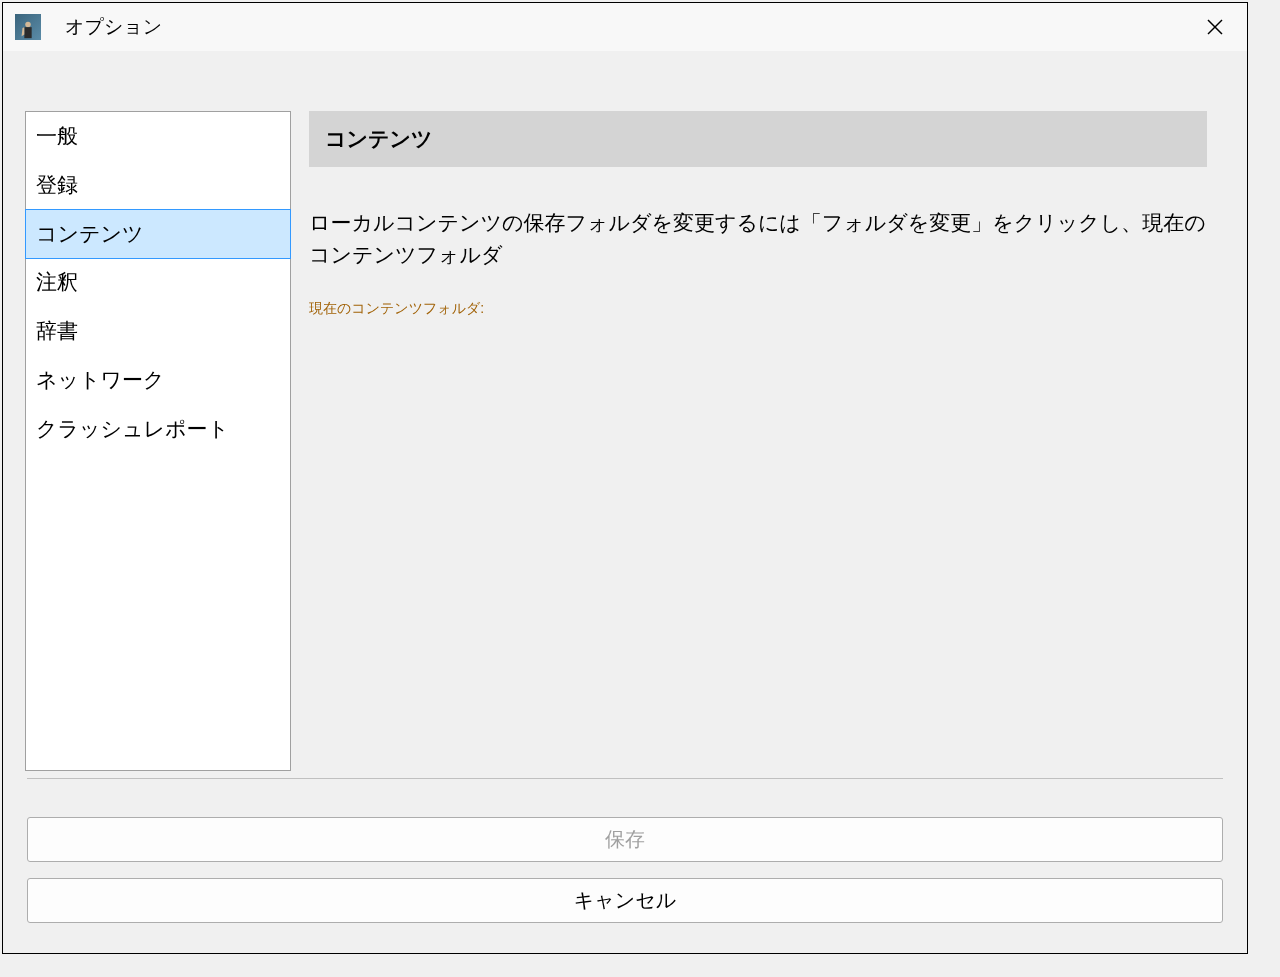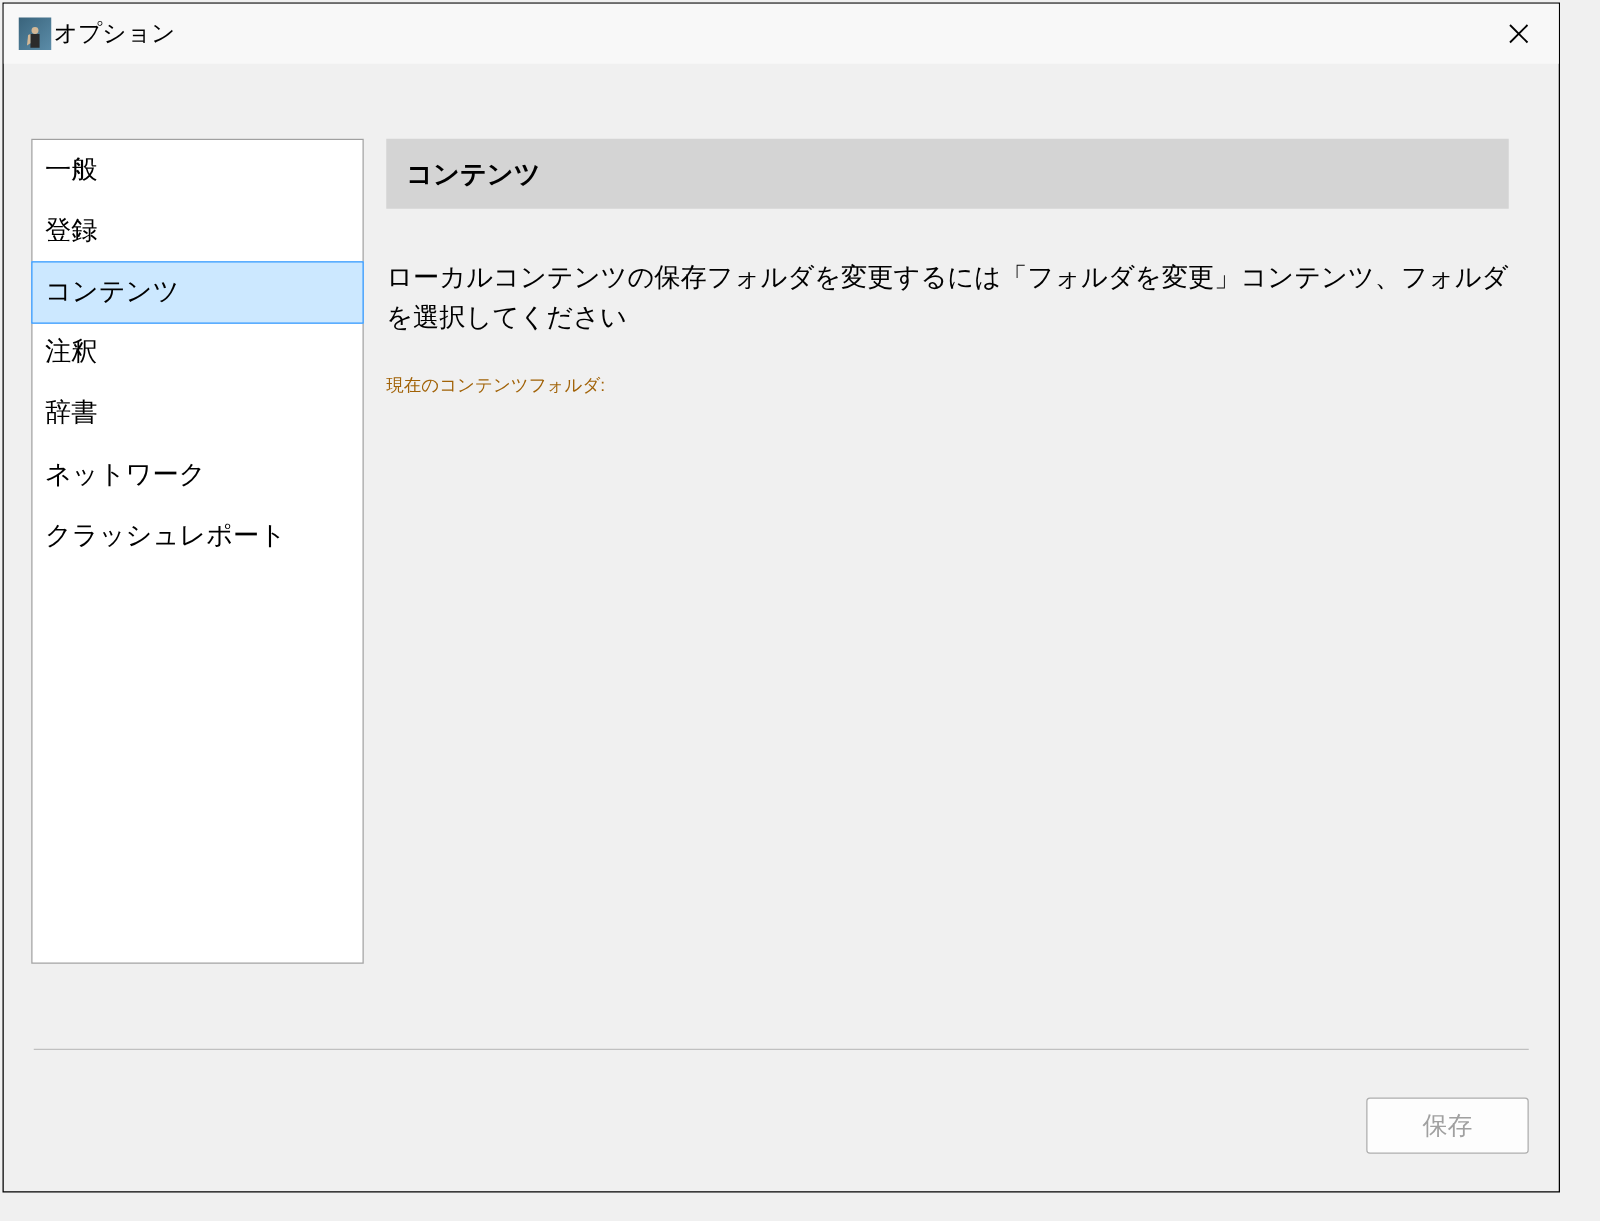--- a/index.html
+++ b/index.html
@@ -25,21 +25,21 @@
     .titlebar {
       display: flex;
       align-items: center;
       justify-content: space-between;
       padding: 8px 12px;
       background: #f8f8f8;
     }
     .titlebar-left {
       display: flex;
       align-items: flex-start;
-      gap: 2px;
+      gap: 24px;
     }
     .app-icon {
       width: 26px;
       height: 26px;
       background: linear-gradient(135deg, #3a647c 0%, #5b8ca8 100%);
       display: flex;
       align-items: flex-end;
       justify-content: center;
       overflow: hidden;
     }
@@ -134,20 +134,21 @@
     }
     .footer-separator {
       border: none;
       border-top: 1px solid #c0c0c0;
       margin-bottom: 38px;
     }
     .footer-buttons {
       display: flex;
       justify-content: flex-end;
       gap: 16px;
+      flex-direction: column;
     }
     .footer-button {
       min-width: 130px;
       padding: 8px 18px;
       font-size: 20px;
       background: #fdfdfd;
       border: 1px solid #adadad;
       border-radius: 3px;
       cursor: pointer;
       font-family: inherit;
@@ -186,24 +187,25 @@
       <div class="sidebar-item">登録</div>
       <div class="sidebar-item selected">コンテンツ</div>
       <div class="sidebar-item">注釈</div>
       <div class="sidebar-item">辞書</div>
       <div class="sidebar-item">ネットワーク</div>
       <div class="sidebar-item">クラッシュレポート</div>
     </div>
 
     <div class="main-panel">
       <div class="section-header">コンテンツ</div>
-      <p class="description-text">ローカルコンテンツの保存フォルダを変更するには「フォルダを変更」コンテンツ、フォルダを選択してください</p>
+      <p class="description-text">ローカルコンテンツの保存フォルダを変更するには「フォルダを変更」をクリックし、現在のコンテンツフォルダ</p>
       <p class="current-folder-label">現在のコンテンツフォルダ:</p>
     </div>
   </div>
 
   <div class="footer">
     <hr class="footer-separator">
     <div class="footer-buttons">
       <button class="footer-button" disabled="">保存</button>
+      <button class="footer-button">キャンセル</button>
     </div>
   </div>
 </div>
 
 </body></html>

